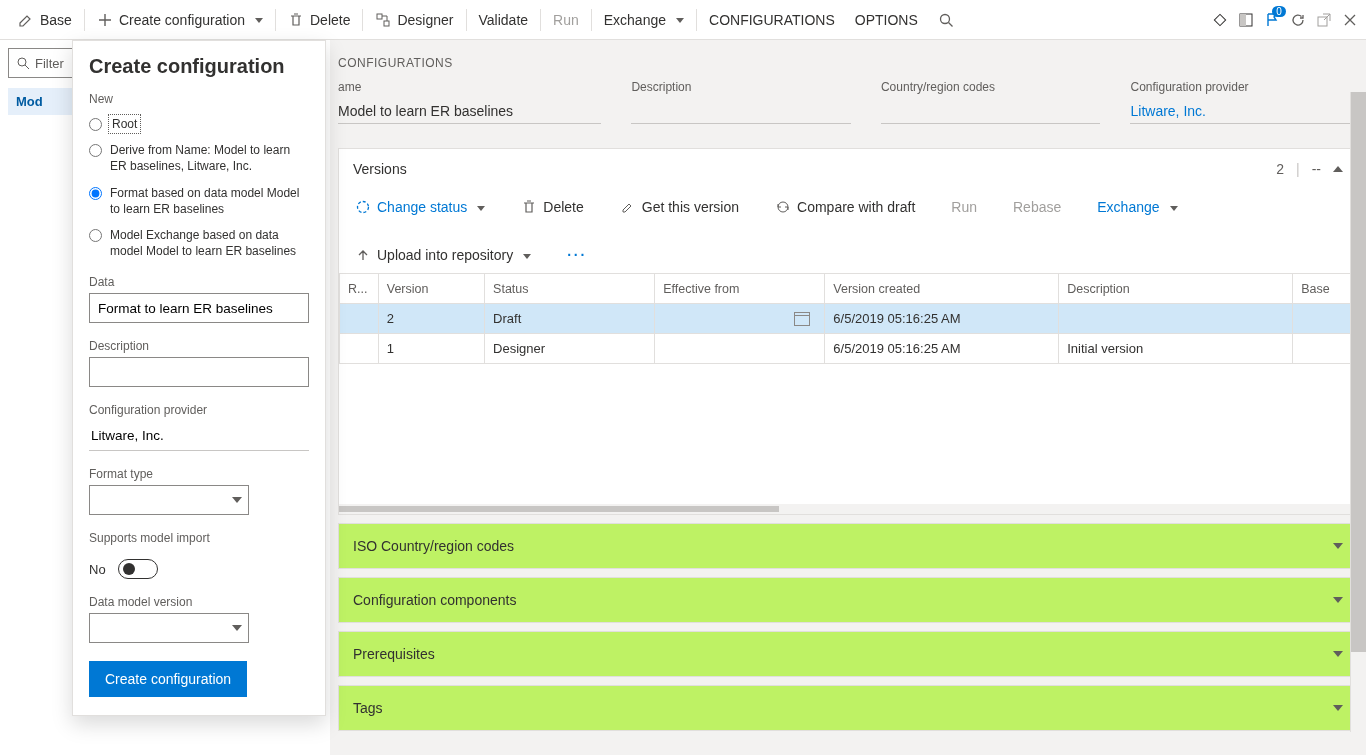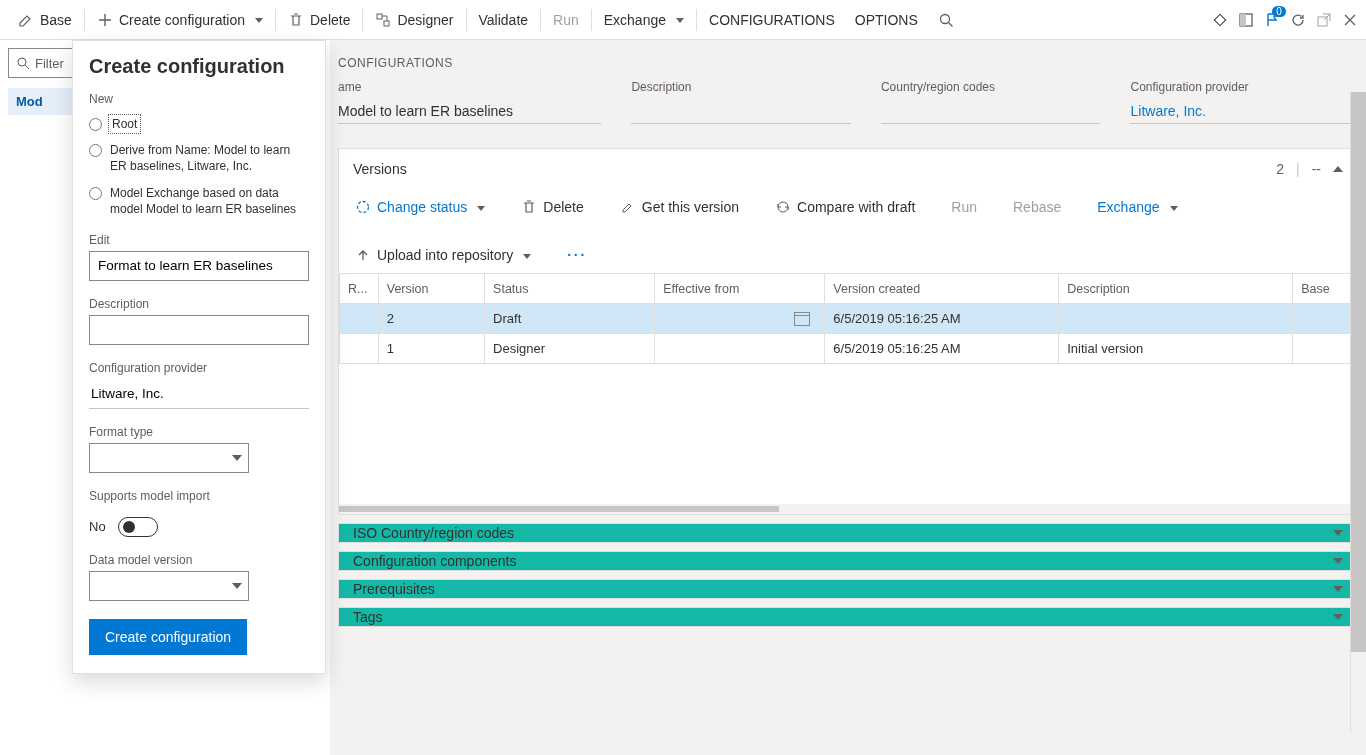--- a/index.html
+++ b/index.html
@@ -77,21 +77,21 @@
   }
   table.grid th, table.grid td {
     border:1px solid #e1dfdd; padding:6px 8px; text-align:left; font-weight:400; height:30px;
   }
   table.grid th { background:#fff; color:#605e5c; font-size:12.5px;}
   table.grid tr.sel td { background:#d0e7f8; }
   .grid-scroll { overflow-x:auto; }
   .grid-hscroll { height:10px; background:#f3f2f1; position:relative;}
   .grid-hscroll .thumb { position:absolute; left:0; top:2px; height:6px; width:440px; background:#c8c6c4;}
   .collapse-bar {
-    background:#14b8a6; margin:8px; border:1px solid #e1dfdd; padding:1px 14px;
+    background:#bef264; margin:8px; border:1px solid #e1dfdd; padding:14px 14px;
     display:flex; align-items:center; justify-content:space-between; cursor:pointer;
   }
   .collapse-bar .title { font-size:14px; }
   .exp-chev { width:0;height:0;border-left:5px solid transparent;border-right:5px solid transparent;border-top:6px solid #605e5c;}
   .col-chev { width:0;height:0;border-left:5px solid transparent;border-right:5px solid transparent;border-bottom:6px solid #605e5c;}
 
   
   .dd-panel {
     position:absolute; left:72px; top:40px; width:254px;
     background:#fff; border:1px solid #e1dfdd; box-shadow:0 8px 20px rgba(0,0,0,0.15);
@@ -416,25 +416,29 @@
 
   <div class="dd-opt">
     <input type="radio" name="cfgtype" style="">
     <label class="boxed">Root</label>
   </div>
   <div class="dd-opt">
     <input type="radio" name="cfgtype" style="">
     <label>Derive from Name: Model to learn ER baselines, Litware, Inc.</label>
   </div>
   <div class="dd-opt">
+    <input type="radio" name="cfgtype" checked="" style="">
+    <label>Format based on data model Model to learn ER baselines</label>
+  </div>
+  <div class="dd-opt">
     <input type="radio" name="cfgtype" style="">
     <label>Model Exchange based on data model Model to learn ER baselines</label>
   </div>
 
-  <label class="dd-label">Edit</label>
+  <label class="dd-label">Data</label>
   <input class="dd-input" value="Format to learn ER baselines" style="">
 
   <label class="dd-label">Description</label>
   <input class="dd-input" style="">
 
   <label class="dd-label">Configuration provider</label>
   <input class="dd-underline" readonly="" value="Litware, Inc." style="">
 
   <label class="dd-label">Format type</label>
   <div class="dd-select">

